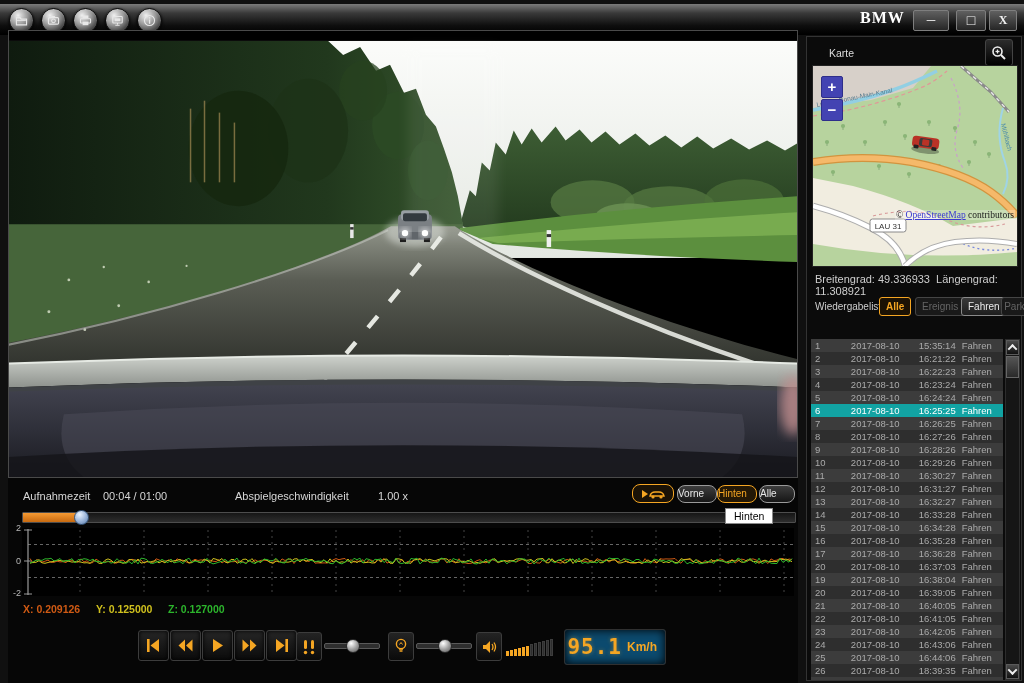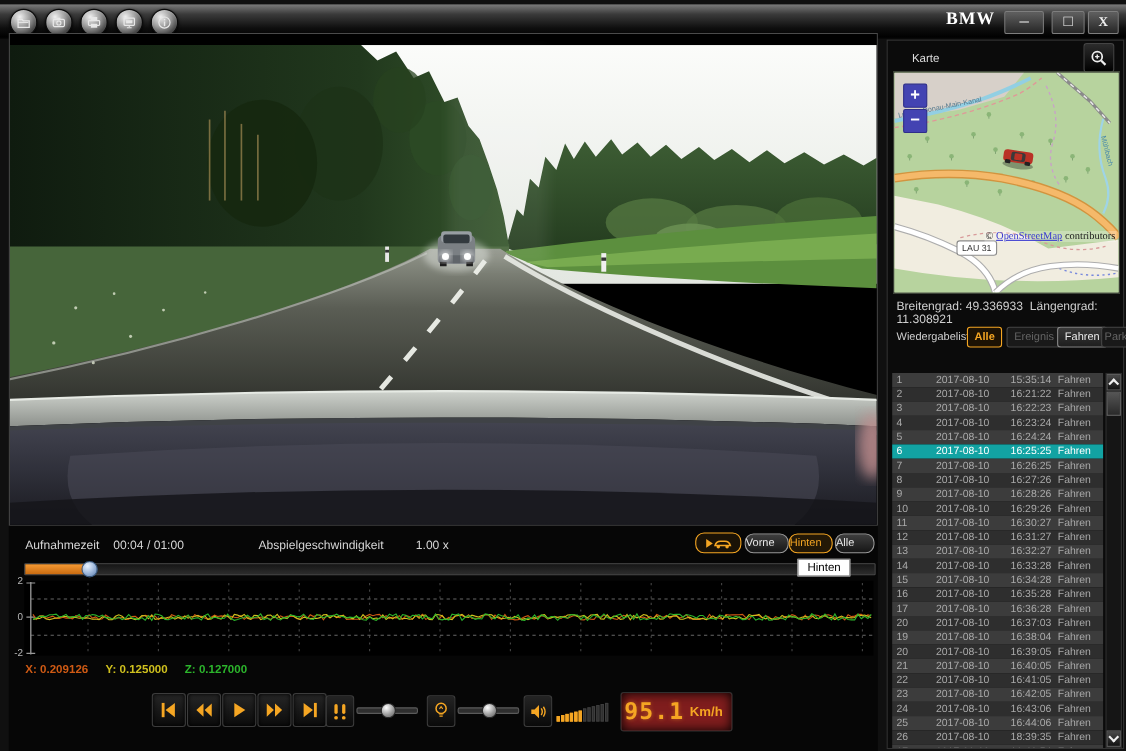--- a/index.html
+++ b/index.html
@@ -46,21 +46,21 @@
     border-radius:3px;display:flex;align-items:center;justify-content:center;box-shadow:0 0 4px #000 inset;}
   .pbtn svg{width:17px;height:17px;}
   .ibtn{position:absolute;top:4px;width:24px;height:27px;background:linear-gradient(#242424,#0a0a0a);
     border:1px solid #3c3c3c;border-radius:3px;display:flex;align-items:center;justify-content:center;}
   .mini-slider{position:absolute;top:15px;width:54px;height:4px;background:#2e2e2e;border:1px solid #5a5a5a;border-radius:2px;}
   .mini-thumb{position:absolute;top:-5px;width:12px;height:12px;border-radius:50%;
     background:radial-gradient(circle at 35% 28%,#fff,#9c9c9c 55%,#5a5a5a);border:1px solid #2a2a2a;}
   #volbars{position:absolute;left:498px;top:158px;width:48px;height:20px;display:flex;align-items:flex-end;gap:1px;}
   .vbar{width:3px;background:#2e2e2e;border:1px solid #3d3d3d;box-sizing:border-box;}
   .vbar.lit{background:#f5a623;border-color:#f5a623;}
-  #lcd{position:absolute;left:556px;top:151px;width:102px;height:36px;background:#7f1d1d;border:1px solid #303030;
+  #lcd{position:absolute;left:556px;top:151px;width:102px;height:36px;background:#0c4a6e;border:1px solid #303030;
     border-radius:3px;box-shadow:0 0 10px #000 inset;display:flex;align-items:center;justify-content:flex-end;padding-right:8px;box-sizing:border-box;}
   #lcd .val{color:#f5a623;font-family:"DejaVu Sans Mono",monospace;font-size:21px;font-weight:bold;letter-spacing:1px;
     text-shadow:0 0 4px rgba(245,166,35,.45);}
   #lcd .unit{color:#f5a623;font-size:12px;font-weight:bold;margin-left:5px;}
 
   
   #rightpanel{position:absolute;left:806px;top:36px;width:216px;height:645px;background:#0b0b0b;border:1px solid #333;box-sizing:border-box;}
   #karte-label{position:absolute;left:22px;top:10px;color:#dcdcdc;font-size:10.5px;}
   #magbtn{position:absolute;right:8px;top:2px;width:26px;height:25px;background:linear-gradient(#2c2c2c,#000);
     border:1px solid #444;border-radius:3px;display:flex;align-items:center;justify-content:center;}

